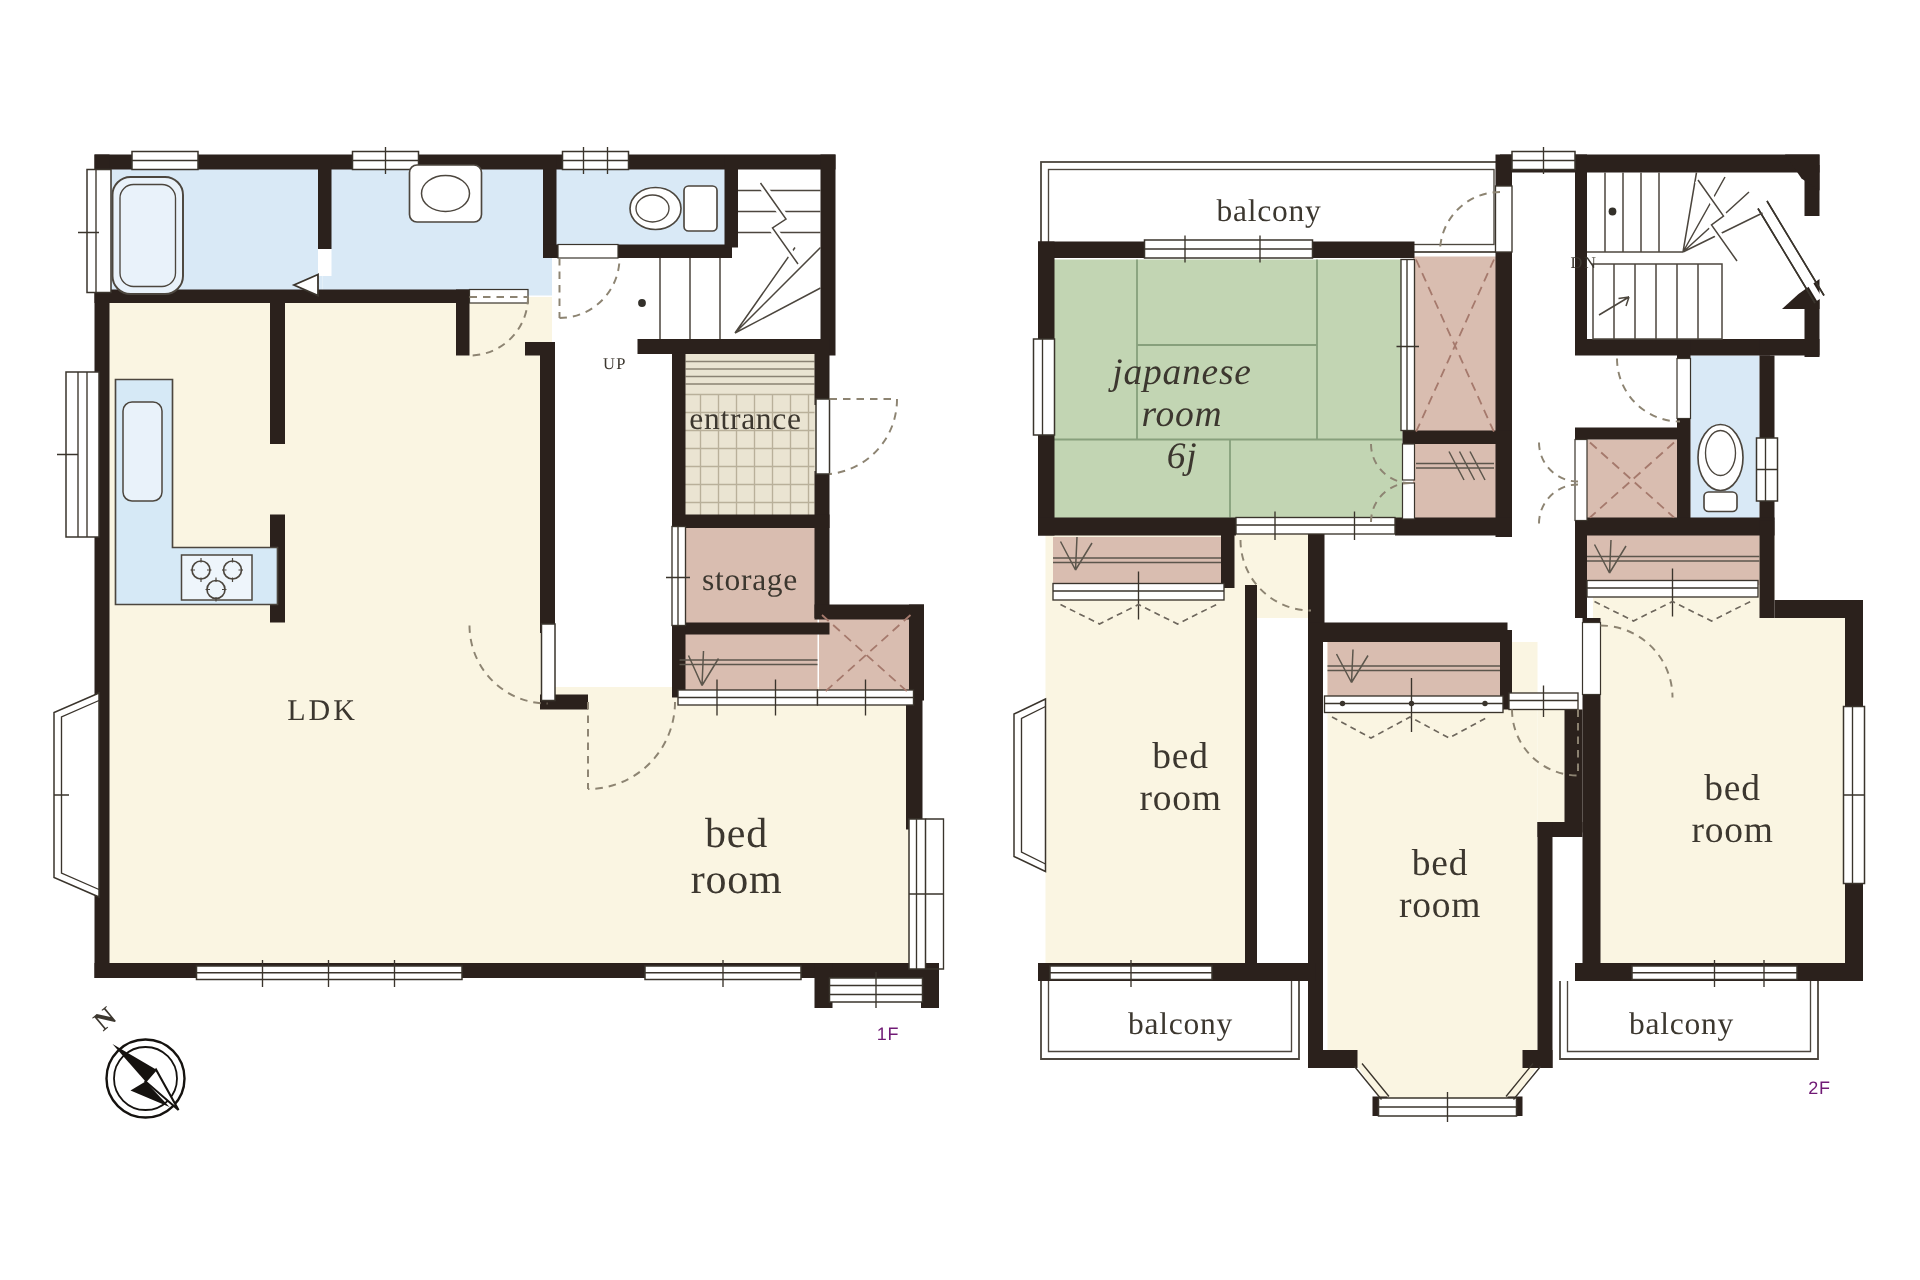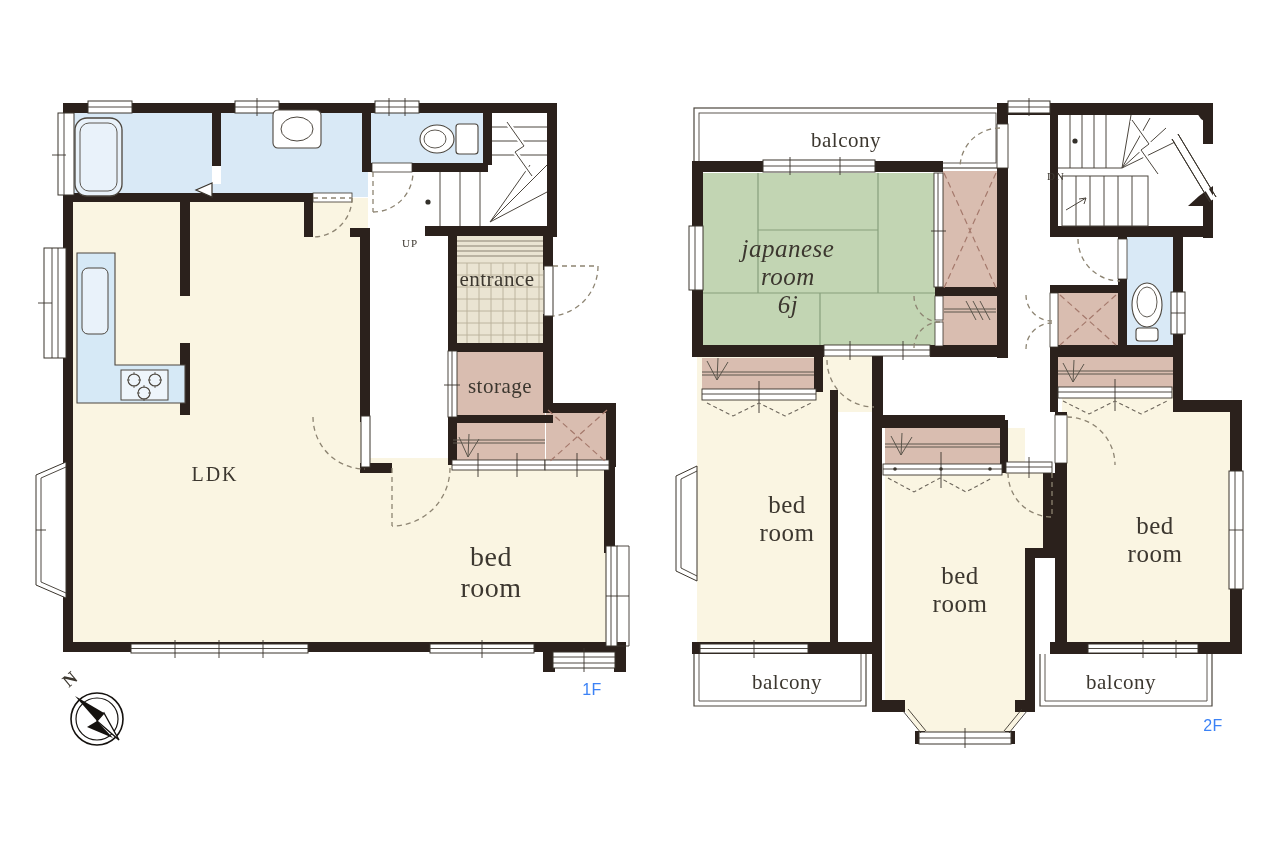--- a/index.html
+++ b/index.html
@@ -6,21 +6,21 @@
   #stage{position:relative;width:1280px;height:853px;background:#ffffff;overflow:hidden;
          font-family:"Liberation Serif","DejaVu Serif",serif;}
   #plan-svg{position:absolute;left:0;top:0;}
   .lbl{position:absolute;transform:translate(-50%,-50%);color:#3c372f;white-space:pre-line;
        text-align:center;line-height:1.12;letter-spacing:.5px;}
   .lbl-ldk{font-size:20px;letter-spacing:2px;}
   .lbl-room-lg{font-size:28px;}
   .lbl-room-md{font-size:25px;}
   .lbl-small{font-size:21px;}
   .lbl-tiny{font-size:11px;letter-spacing:1px;margin-top:35px;}
-  .lbl-floor{font-family:"Liberation Sans","DejaVu Sans",sans-serif;font-size:16px;color:#3b82f6;}
+  .lbl-floor{font-family:"Liberation Sans","DejaVu Sans",sans-serif;font-size:12px;color:#701a75;}
   .lbl-compass{font-size:18px;font-weight:bold;transform:translate(-50%,-50%) rotate(-40deg);}
 </style>
 </head>
 <body>
 
 <div id="stage">
 
 <svg id="plan-svg" width="1280" height="853" viewBox="0 0 1280 853">
 
   <g>

